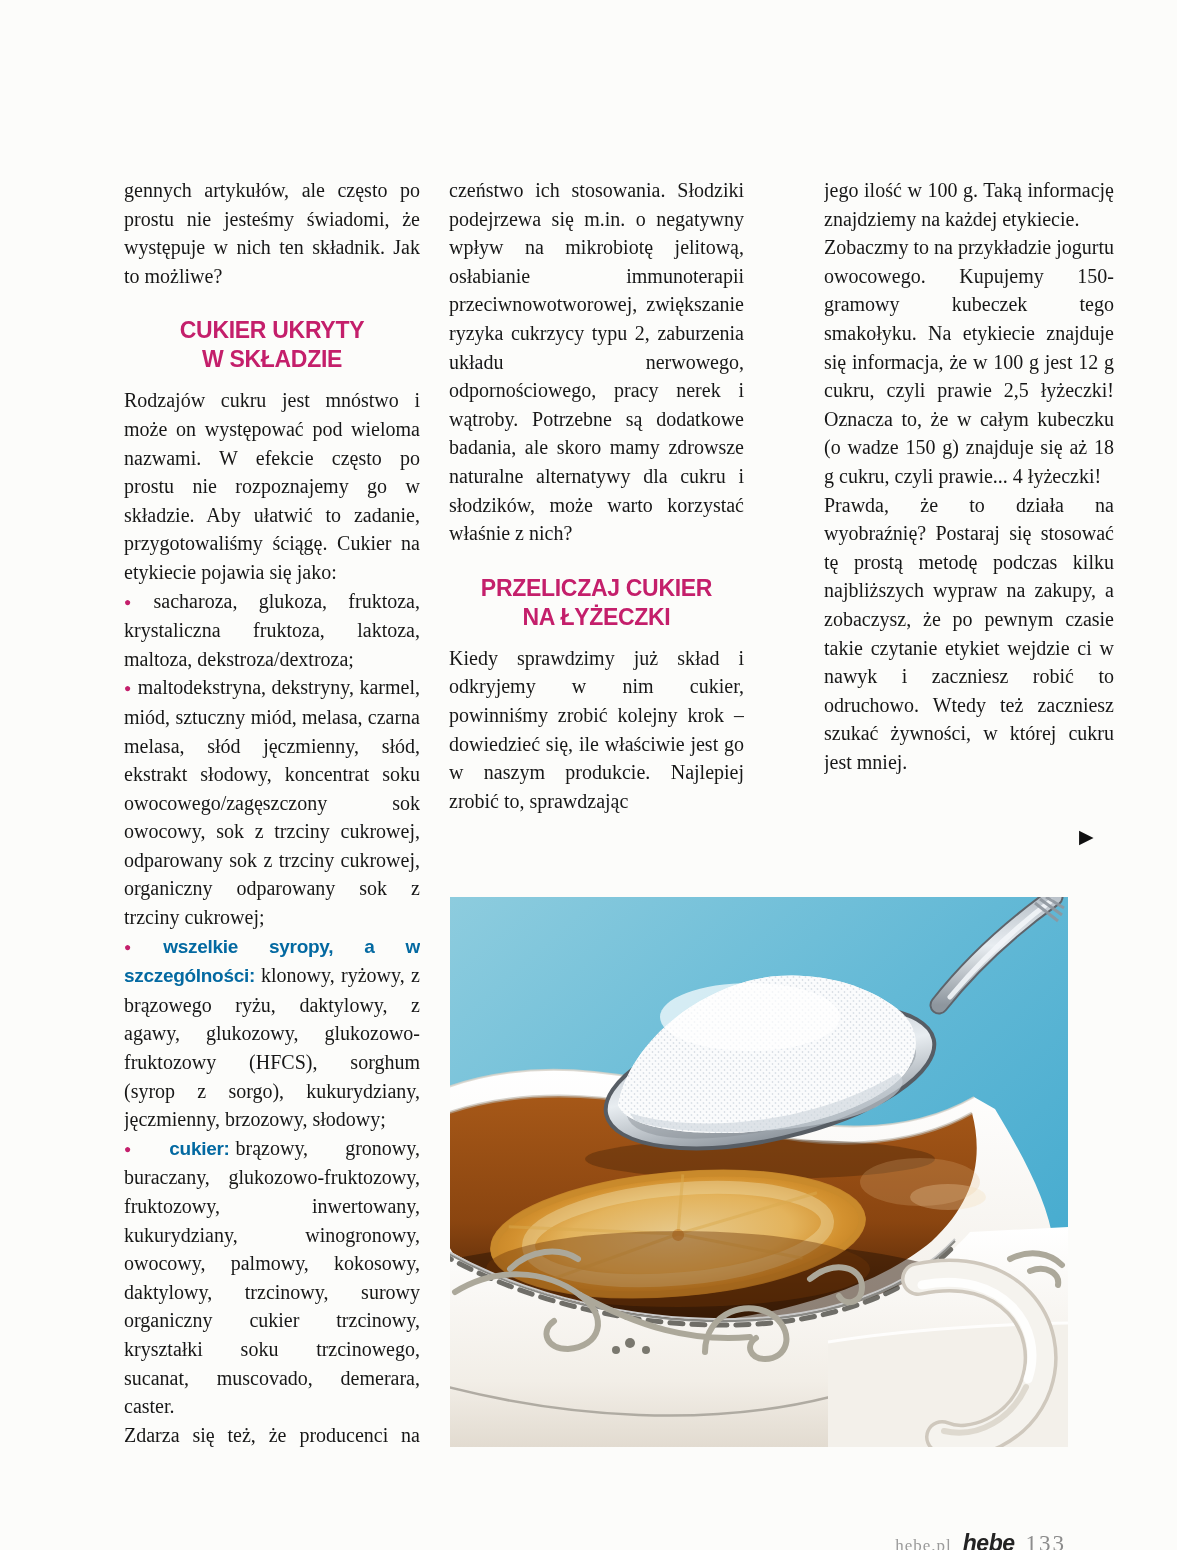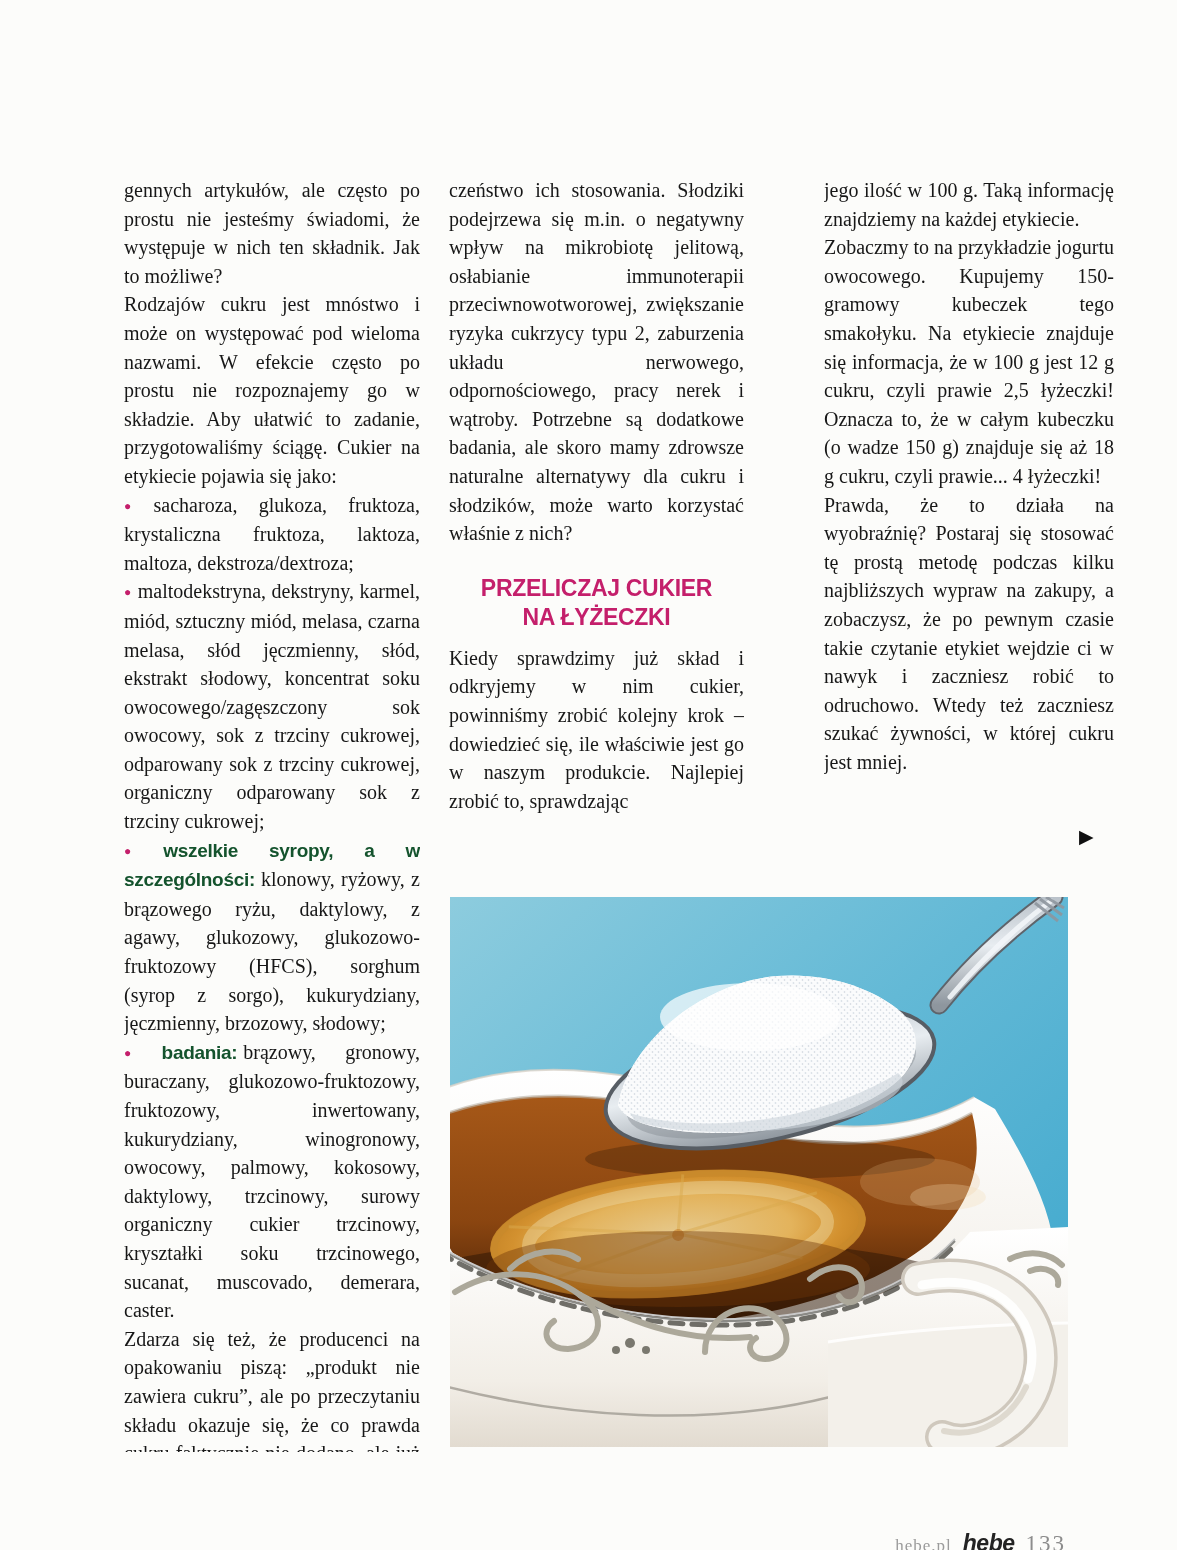--- a/index.html
+++ b/index.html
@@ -32,21 +32,21 @@
   .dot{
     color:#c41f6b;
     font-size:12px;
     margin-right:6px;
     vertical-align:2px;
   }
   .blead{
     font-family:"Liberation Sans","DejaVu Sans",sans-serif;
     font-weight:bold;
     font-size:19px;
-    color:#14532d;
+    color:#0369a1;
     margin-right:6px;
     letter-spacing:-0.3px;
   }
   .blead:empty{display:none;margin:0;}
   .col1{left:124px;top:176px;width:296px;height:1276px;}
   .col2{left:449px;top:176px;width:295px;height:712px;}
   .col3{left:777px;top:176px;width:290px;height:712px;margin-left:47px;}
   .photo{
     position:absolute;left:450px;top:897px;width:618px;height:550px;
   }
@@ -73,25 +73,26 @@
     font-size:23px;color:#8c8c8c;letter-spacing:2px;margin-top:20px;
   }
 </style>
 </head>
 <body>
 
 <div class="page">
 
   <div class="col col1">
     <p>gennych artykułów, ale często po prostu nie jesteśmy świadomi, że występuje w nich ten składnik. Jak to możliwe?</p>
+    <h3 class="hd"><span>CUKIER UKRYTY</span><br><span>W SKŁADZIE</span></h3>
     <p>Rodzajów cukru jest mnóstwo i może on występować pod wieloma nazwami. W efekcie często po prostu nie rozpoznajemy go w składzie. Aby ułatwić to zadanie, przygotowaliśmy ściągę. Cukier na etykiecie pojawia się jako:</p>
     <p><span class="dot">●</span><span>sacharoza, glukoza, fruktoza, krystaliczna fruktoza, laktoza, maltoza, dekstroza/dextroza;</span></p>
     <p><span class="dot">●</span><span>maltodekstryna, dekstryny, karmel, miód, sztuczny miód, melasa, czarna melasa, słód jęczmienny, słód, ekstrakt słodowy, koncentrat soku owocowego/zagęszczony sok owocowy, sok z trzciny cukrowej, odparowany sok z trzciny cukrowej, organiczny odparowany sok z trzciny cukrowej;</span></p>
     <p><span class="dot">●</span><span class="blead">wszelkie syropy, a w szczególności:</span><span>klonowy, ryżowy, z brązowego ryżu, daktylowy, z agawy, glukozowy, glukozowo-fruktozowy (HFCS), sorghum (syrop z sorgo), kukurydziany, jęczmienny, brzozowy, słodowy;</span></p>
-    <p><span class="dot">●</span><span class="blead">badania:</span><span>brązowy, gronowy, buraczany, glukozowo-fruktozowy, fruktozowy, inwertowany, kukurydziany, winogronowy, owocowy, palmowy, kokosowy, daktylowy, trzcinowy, surowy organiczny cukier trzcinowy, kryształki soku trzcinowego, sucanat, muscovado, demerara, caster.</span></p>
+    <p><span class="dot">●</span><span class="blead">cukier:</span><span>brązowy, gronowy, buraczany, glukozowo-fruktozowy, fruktozowy, inwertowany, kukurydziany, winogronowy, owocowy, palmowy, kokosowy, daktylowy, trzcinowy, surowy organiczny cukier trzcinowy, kryształki soku trzcinowego, sucanat, muscovado, demerara, caster.</span></p>
     <p>Zdarza się też, że producenci na opakowaniu piszą: „produkt nie zawiera cukru”, ale po przeczytaniu składu okazuje się, że co prawda cukru faktycznie nie dodano, ale już sztuczne słodziki tak. Czy to źle? Cóż, coraz więcej naukowców podważa bezpie-</p>
   </div>
 
   <div class="col col2">
     <p>czeństwo ich stosowania. Słodziki podejrzewa się m.in. o negatywny wpływ na mikrobiotę jelitową, osłabianie immunoterapii przeciwnowotworowej, zwiększanie ryzyka cukrzycy typu 2, zaburzenia układu nerwowego, odpornościowego, pracy nerek i wątroby. Potrzebne są dodatkowe badania, ale skoro mamy zdrowsze naturalne alternatywy dla cukru i słodzików, może warto korzystać właśnie z nich?</p>
     <h3 class="hd"><span>PRZELICZAJ CUKIER</span><br><span>NA ŁYŻECZKI</span></h3>
     <p>Kiedy sprawdzimy już skład i odkryjemy w nim cukier, powinniśmy zrobić kolejny krok – dowiedzieć się, ile właściwie jest go w naszym produkcie. Najlepiej zrobić to, sprawdzając</p>
   </div>
 
   <div class="col col3">

